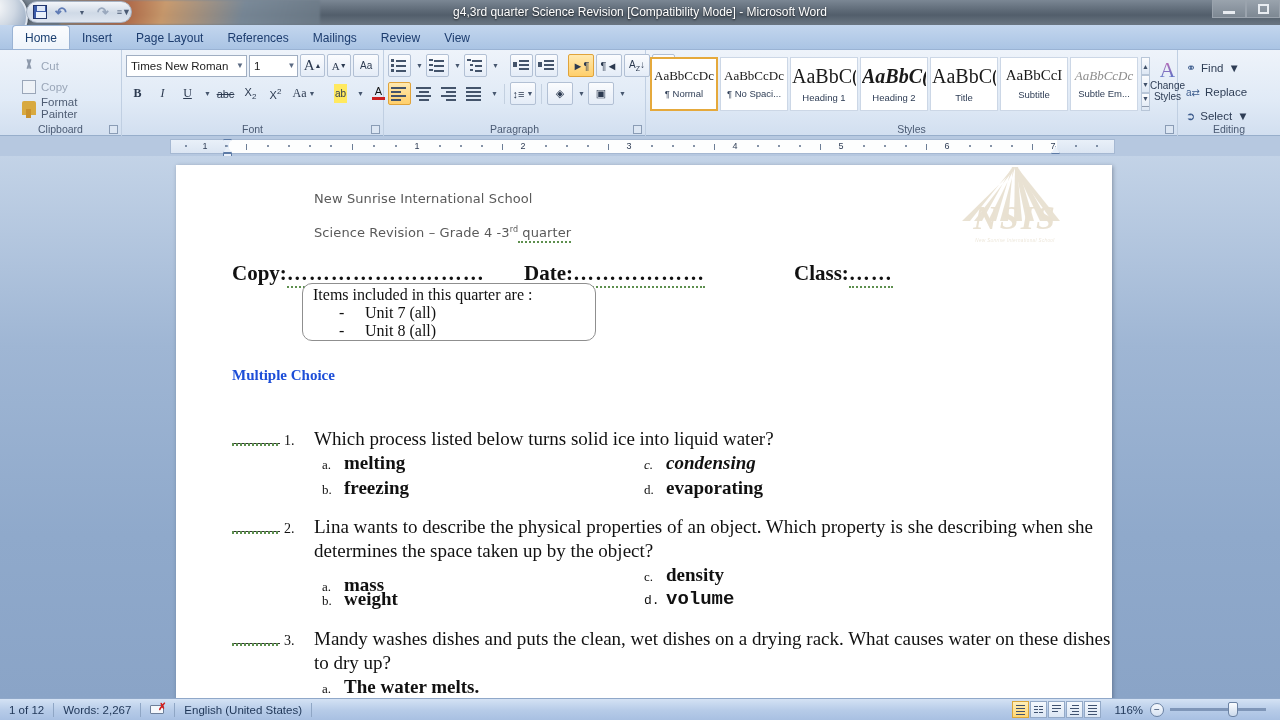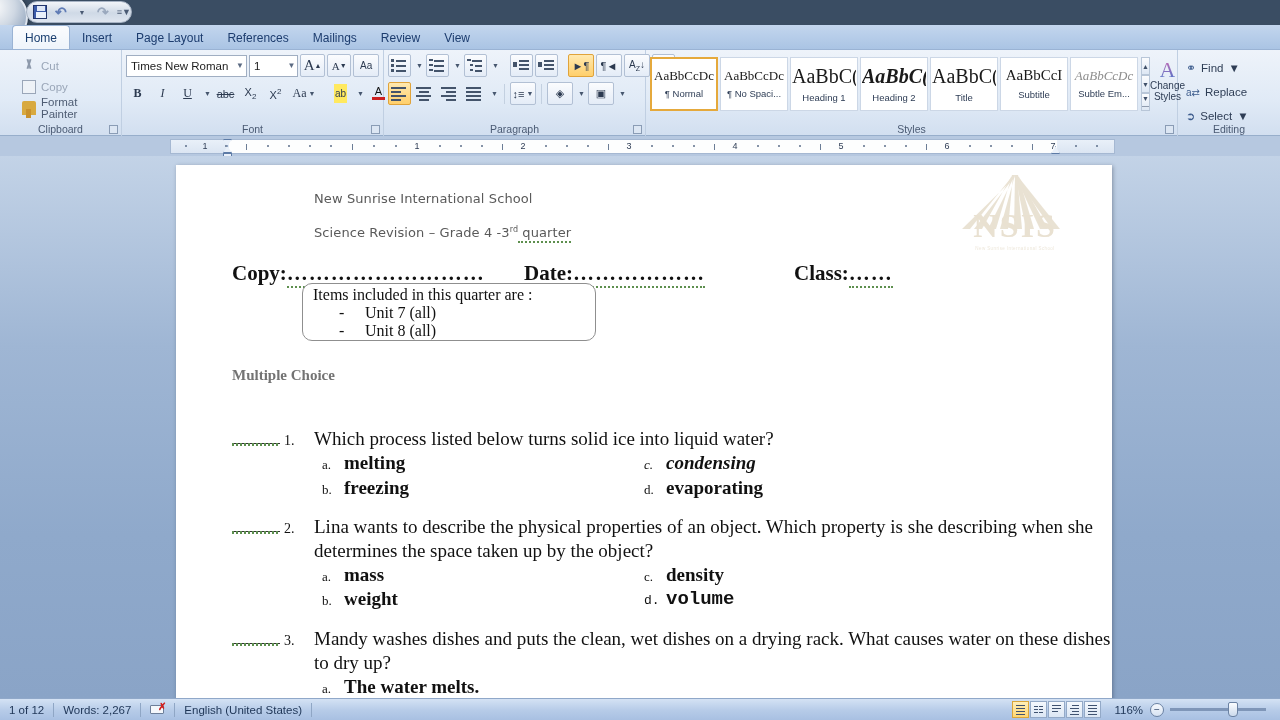--- a/index.html
+++ b/index.html
@@ -216,21 +216,21 @@
   
   .doc { position:absolute; left:0; top:0; width:936px; height:540px; color:#111; }
   .dhead { position:absolute; font-family:"DejaVu Sans", sans-serif; font-size:13px; color:#5a5a5a; letter-spacing:.1px; }
   .dhead1 { left:138px; top:26px; }
   .dhead2 { left:138px; top:60px; }
   .dhead2 sup { font-size:8px; }
   .sq-green { border-bottom:2px dotted #5d8f4e; padding-bottom:1px; }
   .sq-red { border-bottom:2px dotted #b33b3b; }
 
   .logo {
-    position:absolute; right:38px; top:8px; width:118px; height:82px; opacity:.42;
+    position:absolute; right:38px; top:0; width:118px; height:82px; opacity:.42;font-style:italic;
   }
   .logo .rays { position:absolute; left:0; top:0; width:118px; height:58px; }
   .logo .txt {
     position:absolute; left:0; bottom:12px; width:118px; text-align:center;
     font-family:"Liberation Serif", serif; font-weight:bold; font-size:34px;
     color:#cbb894; letter-spacing:2px; line-height:1;
   }
   .logo .sub {
     position:absolute; left:0; bottom:4px; width:118px; text-align:center;
     font-size:4.5px; color:#d3c4a6; letter-spacing:.4px;
@@ -251,21 +251,21 @@
     position:absolute; left:10px; top:2px; font-family:"Liberation Serif", serif;
     font-size:16px; color:#111;
   }
   .itembox .li {
     position:absolute; left:36px; font-family:"Liberation Serif", serif; font-size:16px; color:#111;
   }
   .itembox .li .dash { display:inline-block; width:26px; }
 
   .mc-title {
     position:absolute; left:56px; top:202px;
-    font-family:"Liberation Serif", serif; font-weight:bold; font-size:15px; color:#737373;
+    font-family:"Liberation Serif", serif; font-weight:bold; font-size:15px; color:#1d4ed8;
   }
   .mc-sub {
     position:absolute; left:56px; top:222px;
     font-family:"Liberation Serif", serif; font-style:italic; font-size:15px; color:#111;
   }
 
   .q { position:absolute; left:56px; width:860px; font-family:"Liberation Serif", serif; color:#111; }
   .q .blank { position:absolute; left:0; top:8px; width:48px; border-bottom:1px solid #333; height:9px; }
   .q .blank .sq { position:absolute; left:0; bottom:-3px; width:48px; height:3px;
     background:repeating-linear-gradient(90deg,#5d8f4e 0 2px, transparent 2px 4px); }
@@ -300,20 +300,32 @@
     display:flex; align-items:center; justify-content:center; font-size:10px; color:#33486b; line-height:1; }
   .ztrack { width:96px; height:3px; background:#7f96b8; margin:0 6px; position:relative; }
   .zthumb { position:absolute; left:58px; top:-6px; width:10px; height:15px;
     background:linear-gradient(to bottom,#fbfdff,#ccdaec); border:1px solid #6b82a3; border-radius:2px 2px 4px 4px; }
 </style>
 </head>
 <body>
 
 <div id="app">
 
+  <div class="titlebar">
+    <div class="photo"></div>
+    <div class="title">g4,3rd quarter Science Revision [Compatibility Mode]  -  Microsoft Word</div>
+    <div class="wincontrols">
+      <div class="wb">
+          <span class="minglyph"></span>
+        </div>
+      <div class="wb">
+          <span class="maxglyph"></span>
+        </div>
+    </div>
+  </div>
 
   <div class="qat">
     <div class="orb"></div>
     <div class="qatbar">
       <span class="qat-ico">
           <span class="ico-save"></span>
         </span>
       <span class="qat-ico ico-undo">↶</span>
       <span class="qat-ico" style="font-size:7px;color:#4a5a73;">▼</span>
       <span class="qat-ico ico-redo">↷</span>
@@ -725,21 +737,21 @@
           </span>
         </div>
 
         <div class="q" style="top:350px;">
           <span class="blank">
               <span class="sq"></span>
             </span>
           <span class="num">2.</span>
           <span class="stem sq-red" style="width:790px;border-bottom:none;">Lina wants to describe the physical properties of an object. Which property is she describing when she determines the space taken up by the object?</span>
           <span class="opts" style="top:49px;height:52px;">
-            <span class="opt" style="left:8px;top:0;"><span class="ol">a.</span><span>mass</span></span>
+            <span class="opt" style="left:8px;top:10px;"><span class="ol">a.</span><span>mass</span></span>
             <span class="opt" style="left:8px;top:24px;"><span class="ol">b.</span><span>weight</span></span>
             <span class="opt" style="left:330px;top:0;"><span class="ol">c.</span><span>density</span></span>
             <span class="opt" style="left:330px;top:24px;font-family:Liberation Mono, monospace;"><span class="ol">d.</span><span>volume</span></span>
           </span>
         </div>
 
         <div class="q" style="top:462px;">
           <span class="blank">
               <span class="sq"></span>
             </span>

